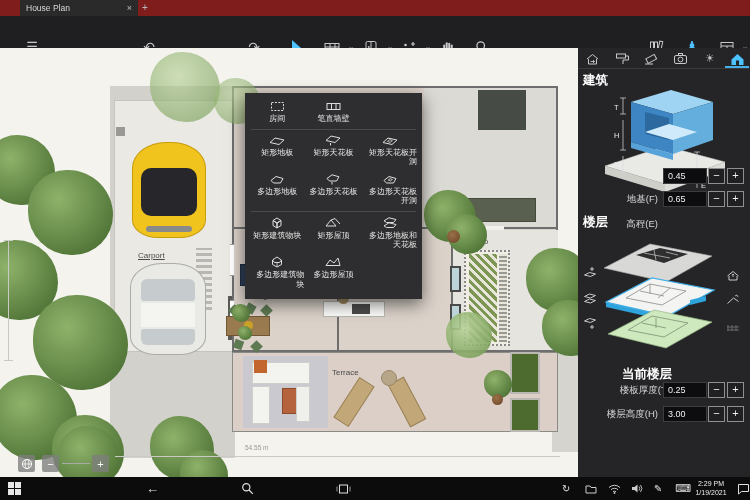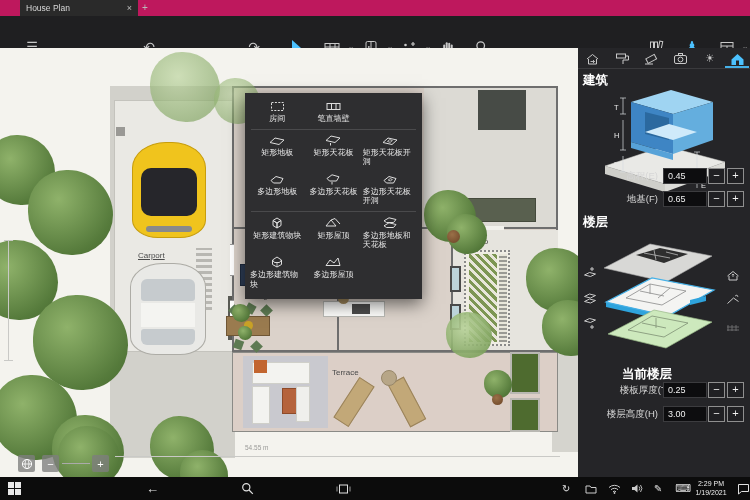--- a/index.html
+++ b/index.html
@@ -1,36 +1,36 @@
 <!DOCTYPE html>
 <html><head>
 <meta charset="utf-8">
 <style>
   html,body{margin:0;padding:0;background:#000;}
   .screen{position:relative;width:750px;height:500px;overflow:hidden;background:#f4f3ee;
           font-family:"Liberation Sans","DejaVu Sans",sans-serif;-webkit-font-smoothing:antialiased;}
   .a{position:absolute;}
   
-  .titlebar{left:0;top:0;width:750px;height:16px;background:#be185d;}
+  .titlebar{left:0;top:0;width:750px;height:16px;background:#7f1d1d;}
   .tab{left:20px;top:0;width:118px;height:16px;background:#2a2a2a;color:#d8d8d8;font-size:8.5px;
        display:flex;align-items:center;padding:0 6px;box-sizing:border-box;}
   .tab .t{flex:1;}
   .tab .x{color:#bbb;font-size:9px;}
   .newtab{left:142px;top:2px;color:#bbb;font-size:10px;}
   
   .toolbar{left:0;top:16px;width:750px;height:32px;background:#1f1f21;}
   .tbi{position:absolute;top:22px;height:18px;min-width:16px;color:#c9c9c9;font-size:13px;line-height:18px;
        text-align:center;display:flex;align-items:center;justify-content:center;}
   .chev{font-size:8px;color:#9a9a9a;}
   .underline{position:absolute;height:3px;background:#45b1e8;}
   
   .menu{left:245px;top:45px;width:177px;background:#2e2e30;z-index:60;padding:5px 4px 6px 4px;box-sizing:border-box;
         display:grid;grid-template-columns:repeat(3,1fr);box-shadow:0 5px 16px rgba(0,0,0,.55);}
   .mi{display:flex;flex-direction:column;align-items:center;gap:2px;padding:3px 1px 4px 1px;color:#e6e6e6;
-      font-size:8px;line-height:1.15;text-align:left;}
+      font-size:8px;line-height:1.15;text-align:right;}
   .mdiv{grid-column:1/-1;height:1px;background:#4a4a4c;margin:2px 2px;}
   
   .panel{left:578px;top:48px;width:172px;height:429px;background:#252528;color:#ddd;}
   .ptab{position:absolute;top:3px;width:18px;height:15px;color:#c9c9c9;display:flex;align-items:center;justify-content:center;font-size:12px;}
   .pdivider{position:absolute;left:0;top:20px;width:172px;height:1px;background:#3a3a3d;}
   .sect{position:absolute;color:#fff;font-size:12.5px;font-weight:bold;}
   .frow{position:absolute;height:16px;}
   .flabel{position:absolute;right:92px;top:2px;font-size:9.5px;color:#d6d6d6;white-space:nowrap;}
   .fbox{position:absolute;left:85px;top:0;width:44px;height:16px;background:#0d0d0f;border:1px solid #3c3c3f;
         box-sizing:border-box;color:#f0f0f0;font-size:9px;line-height:14px;padding-left:4px;}
@@ -454,21 +454,21 @@
         <line x1="104" y1="64" x2="104" y2="100"></line>
           <line x1="101" y1="64" x2="107" y2="64"></line>
       </g>
       <text x="21" y="22" font-size="7.5" fill="#e8e8e8">T</text>
       <text x="21" y="50" font-size="7.5" fill="#e8e8e8">H</text>
       <text x="21" y="79" font-size="7.5" fill="#e8e8e8">F</text>
       <text x="108" y="100" font-size="7.5" fill="#e8e8e8">E</text>
     </svg>
 
     <div class="frow" style="left:0;top:120px;width:168px;">
-      <span class="flabel" style="right:88px;">高程(E)</span>
+      <span class="flabel" style="right:88px;margin-top:48px;">高程(E)</span>
       <div class="fbox">0.45</div>
       <div class="stepbtn" style="left:130px;">−</div>
       <div class="stepbtn" style="left:149px;">+</div>
     </div>
     <div class="frow" style="left:0;top:143px;width:168px;">
       <span class="flabel" style="right:88px;">地基(F)</span>
       <div class="fbox">0.65</div>
       <div class="stepbtn" style="left:130px;">−</div>
       <div class="stepbtn" style="left:149px;">+</div>
     </div>

